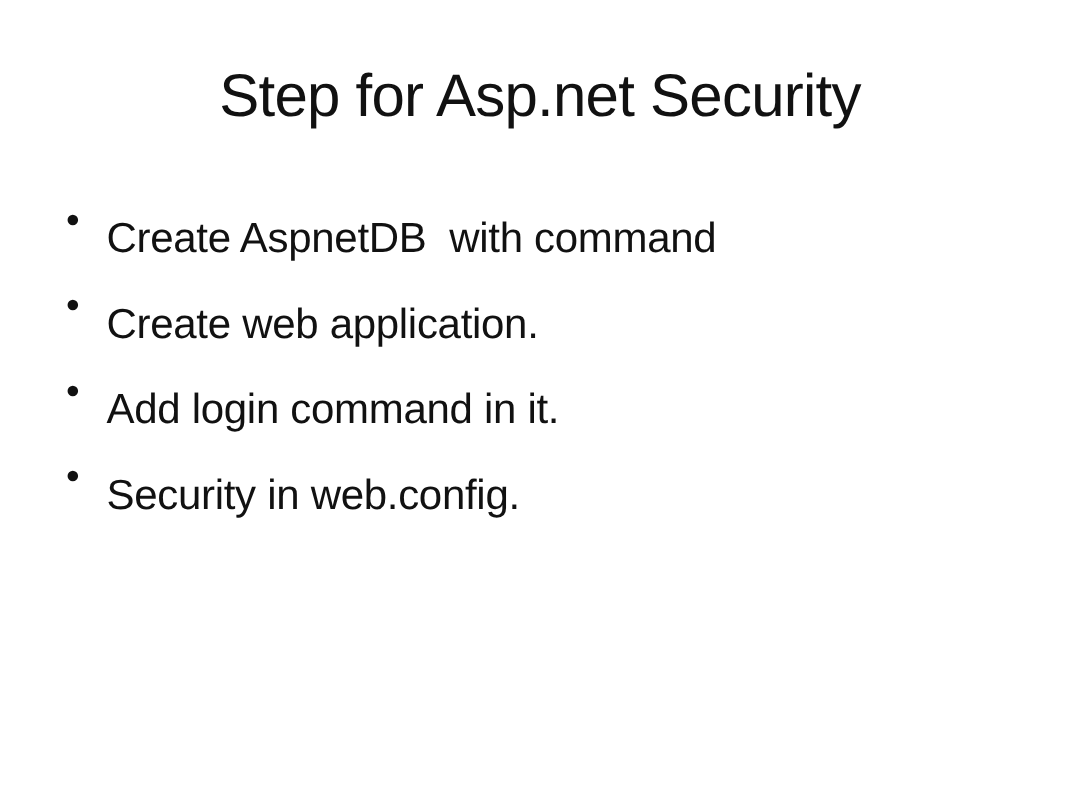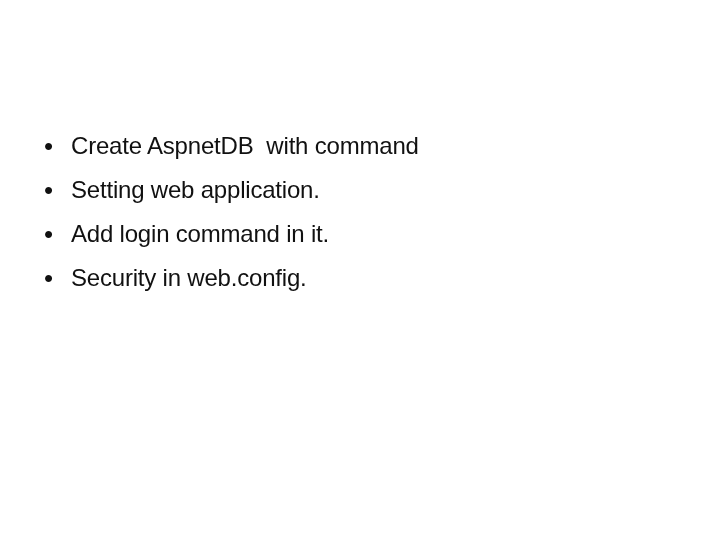--- a/index.html
+++ b/index.html
@@ -54,44 +54,46 @@
     font-size: 26px;
     line-height: 44px;
     color: #111111;
   }
   .bullet-text {
     flex: 1 1 auto;
   }
   .bullet-line {
     display: block;
     white-space: pre;
-    font-size: 24px;
+    font-size: 28px;
     line-height: 44px;
     letter-spacing: -0.2px;
+    margin-top: 13px;
   }
 </style>
 </head>
 <body>
 
 <div class="slide">
 
+  <h1 class="slide-title">Step for Asp.net Security</h1>
 
   <ul class="bullet-list">
 
     <li class="bullet-item">
       <span class="bullet-dot">•</span>
       <span class="bullet-text">
         <span class="bullet-line">Create AspnetDB  with command</span>
       </span>
     </li>
 
     <li class="bullet-item">
       <span class="bullet-dot">•</span>
       <span class="bullet-text">
-        <span class="bullet-line">Setting web application.</span>
+        <span class="bullet-line">Create web application.</span>
       </span>
     </li>
 
     <li class="bullet-item">
       <span class="bullet-dot">•</span>
       <span class="bullet-text">
         <span class="bullet-line">Add login command in it.</span>
       </span>
     </li>
 

